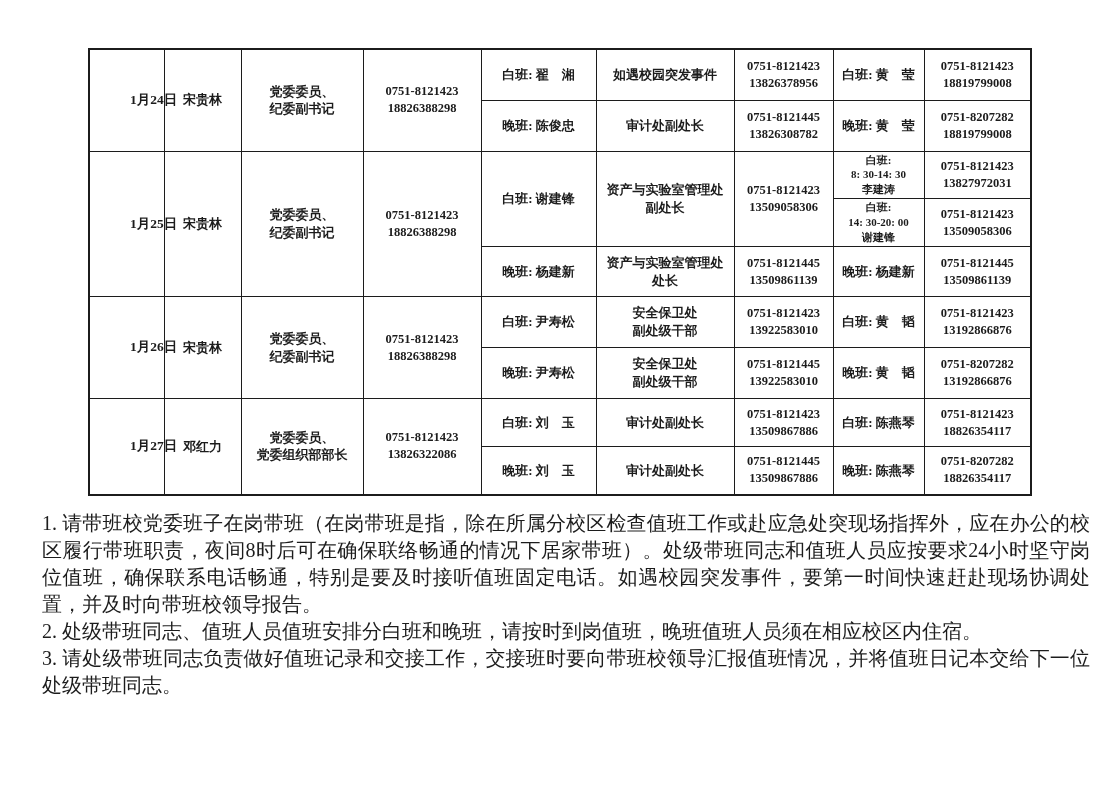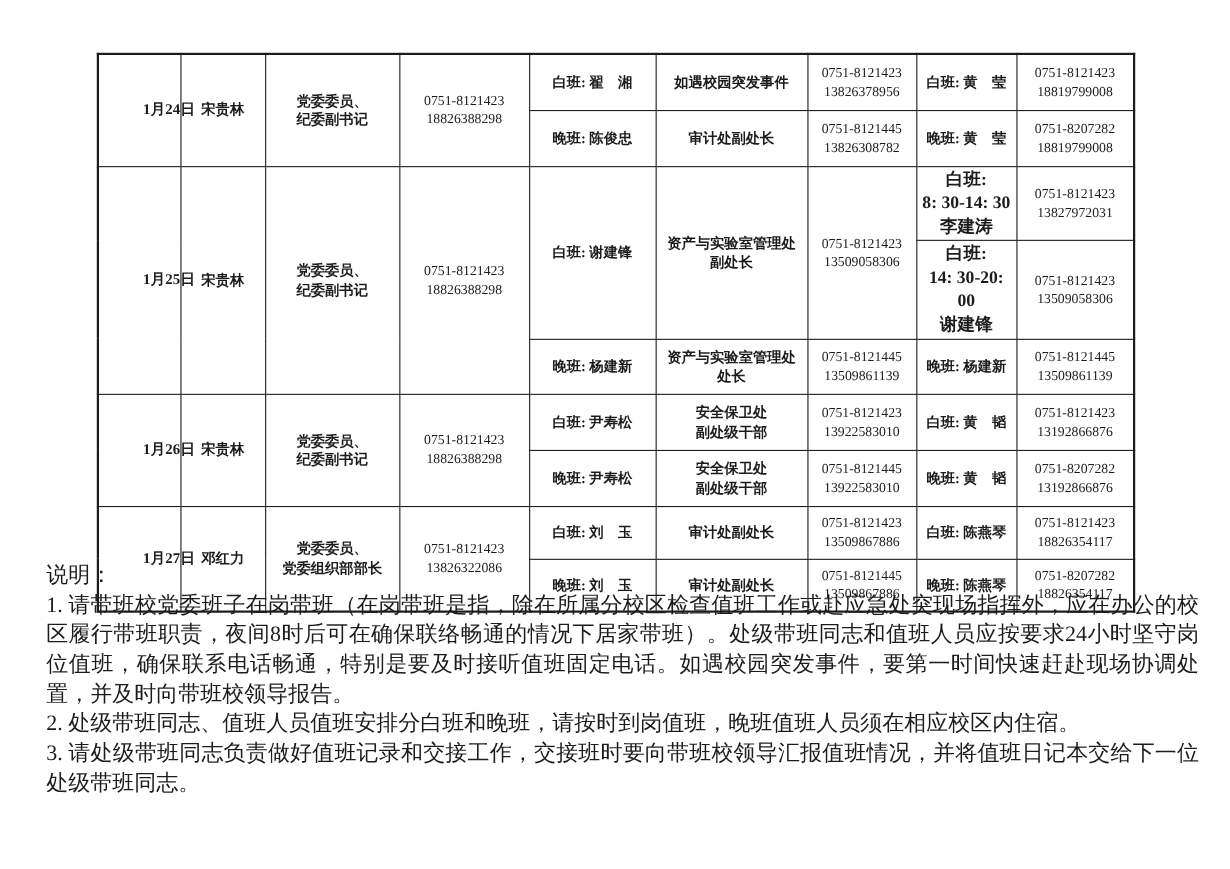--- a/index.html
+++ b/index.html
@@ -26,22 +26,22 @@
     text-align:center;
     vertical-align:middle;
     font-size:13px;
     line-height:1.35;
     padding:1px 2px;
     white-space:pre-line;
     word-break:keep-all;
     font-weight:700;
   }
   table.roster td.date{font-weight:700;font-size:13.5px;padding-left:40px;}
-  table.roster td.num{font-size:12.5px;font-weight:400;}
-  table.roster td.sub{font-size:16px;}
+  table.roster td.num{font-size:12.5px;font-weight:700;}
+  table.roster td.sub{font-size:11px;}
   .notes{
     position:absolute;
     left:42px;
     top:510px;
     width:1048px;
     font-size:20px;
     line-height:27px;
     text-align:justify;
     font-weight:400;
   }
@@ -175,19 +175,18 @@
         <td class="num">0751-8121445
 13509867886</td>
         <td>晚班: 陈燕琴</td>
         <td class="num">0751-8207282
 18826354117</td>
       </tr>
     </tbody>
   </table>
 
   <div class="notes">
-    <div>说明：</div>
     <div>1. 请带班校党委班子在岗带班（在岗带班是指，除在所属分校区检查值班工作或赴应急处突现场指挥外，应在办公的校区履行带班职责，夜间8时后可在确保联络畅通的情况下居家带班）。处级带班同志和值班人员应按要求24小时坚守岗位值班，确保联系电话畅通，特别是要及时接听值班固定电话。如遇校园突发事件，要第一时间快速赶赴现场协调处置，并及时向带班校领导报告。</div>
     <div>2. 处级带班同志、值班人员值班安排分白班和晚班，请按时到岗值班，晚班值班人员须在相应校区内住宿。</div>
     <div>3. 请处级带班同志负责做好值班记录和交接工作，交接班时要向带班校领导汇报值班情况，并将值班日记本交给下一位处级带班同志。</div>
   </div>
 
 </div>
 
 </body></html>

